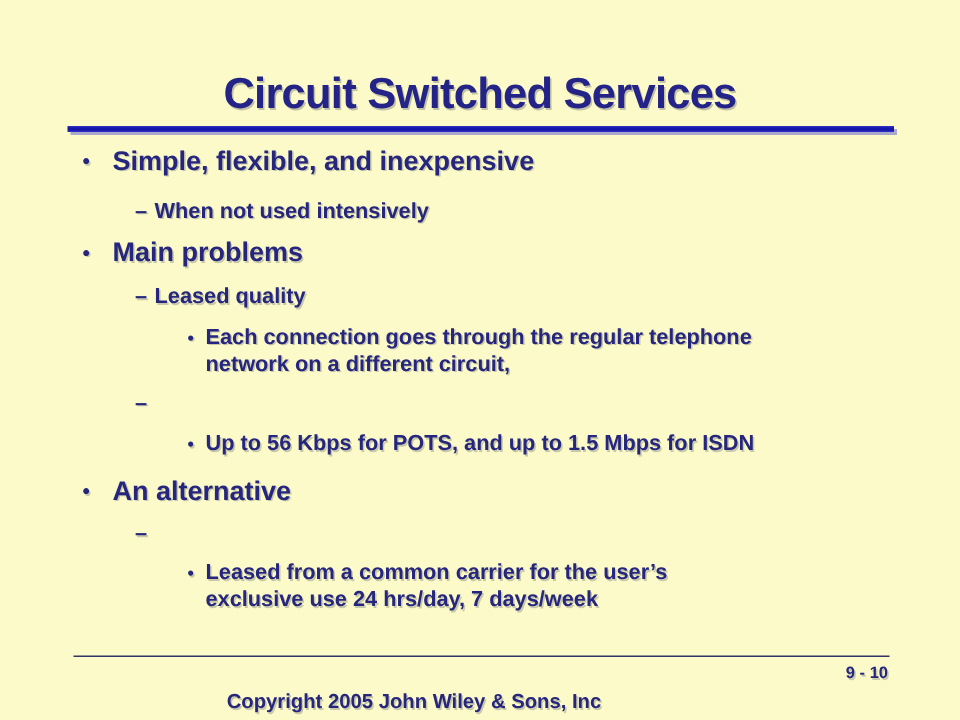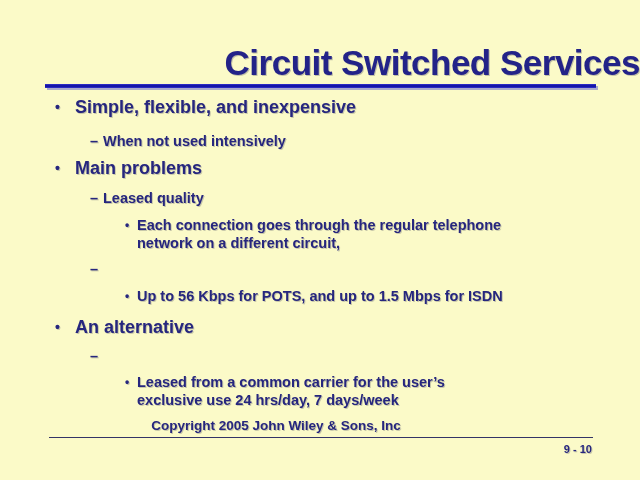--- a/index.html
+++ b/index.html
@@ -12,22 +12,22 @@
     position:relative;
     width:640px;height:480px;
     background:var(--bg,#FBFAC8);
     overflow:hidden;
     font-weight:bold;
     color:var(--ink,#26267E);
   }
   .slide-title{
     position:absolute;
     top:46px;left:0;width:640px;
-    text-align:right;
-    font-size:35px;
+    text-align:center;
+    font-size:29px;
     line-height:34px;
     letter-spacing:-0.5px;
     color:var(--title-ink,#232388);
     text-shadow:1px 1px 0 rgba(125,125,125,0.45);
   }
   .title-rule{
     position:absolute;
     top:84px;left:45px;width:551px;height:4px;
     background:linear-gradient(#3535CF 0%,#1515A8 35%,#1515A8 65%,#3535CF 100%);
     box-shadow:2px 2px 0 #A9A9CB;
@@ -47,21 +47,21 @@
   .l2 .marker{width:13px;}
   .l3{padding-left:125px;font-size:14.5px;line-height:18px;}
   .l3 .marker{width:12px;font-size:12px;line-height:18px;}
   .footer-rule{
     position:absolute;
     top:437px;left:49px;width:544px;height:1px;
     background:#333366;
   }
   .footer-copyright{
     position:absolute;
-    top:418px;left:0;width:552px;
+    top:460px;left:0;width:552px;
     text-align:center;
     font-size:13.5px;
     line-height:16px;
     text-shadow:1px 1px 0 rgba(125,125,125,0.40);
   }
   .footer-page{
     position:absolute;
     top:441px;right:48px;
     font-size:11px;
     line-height:16px;

